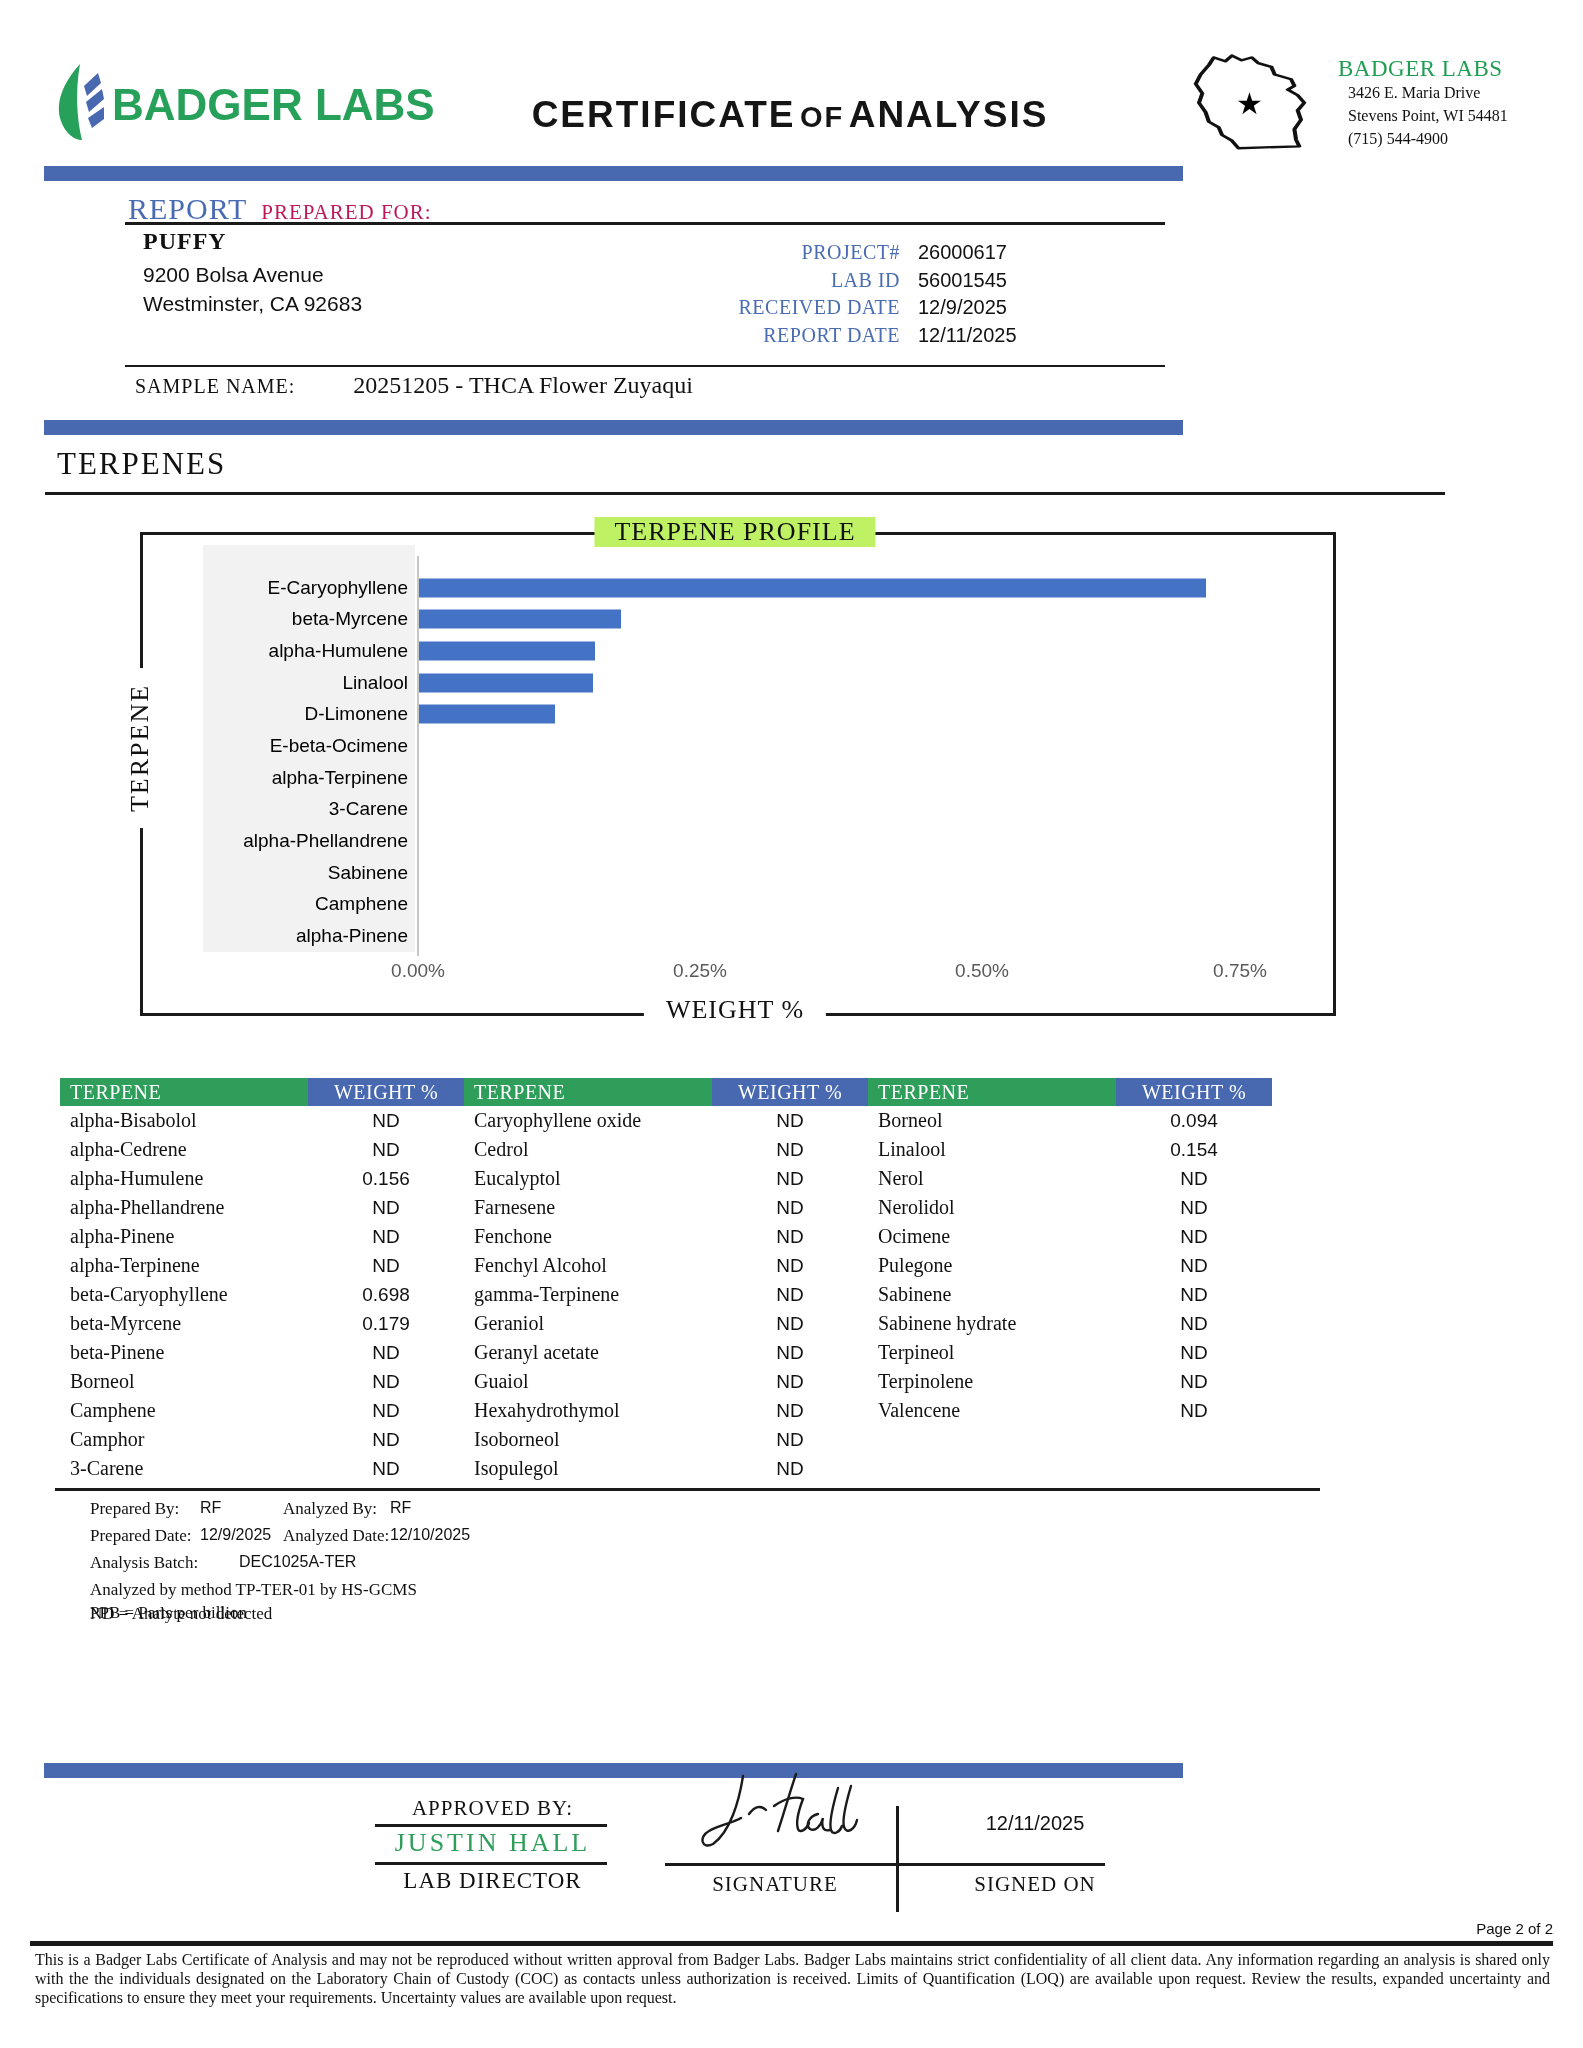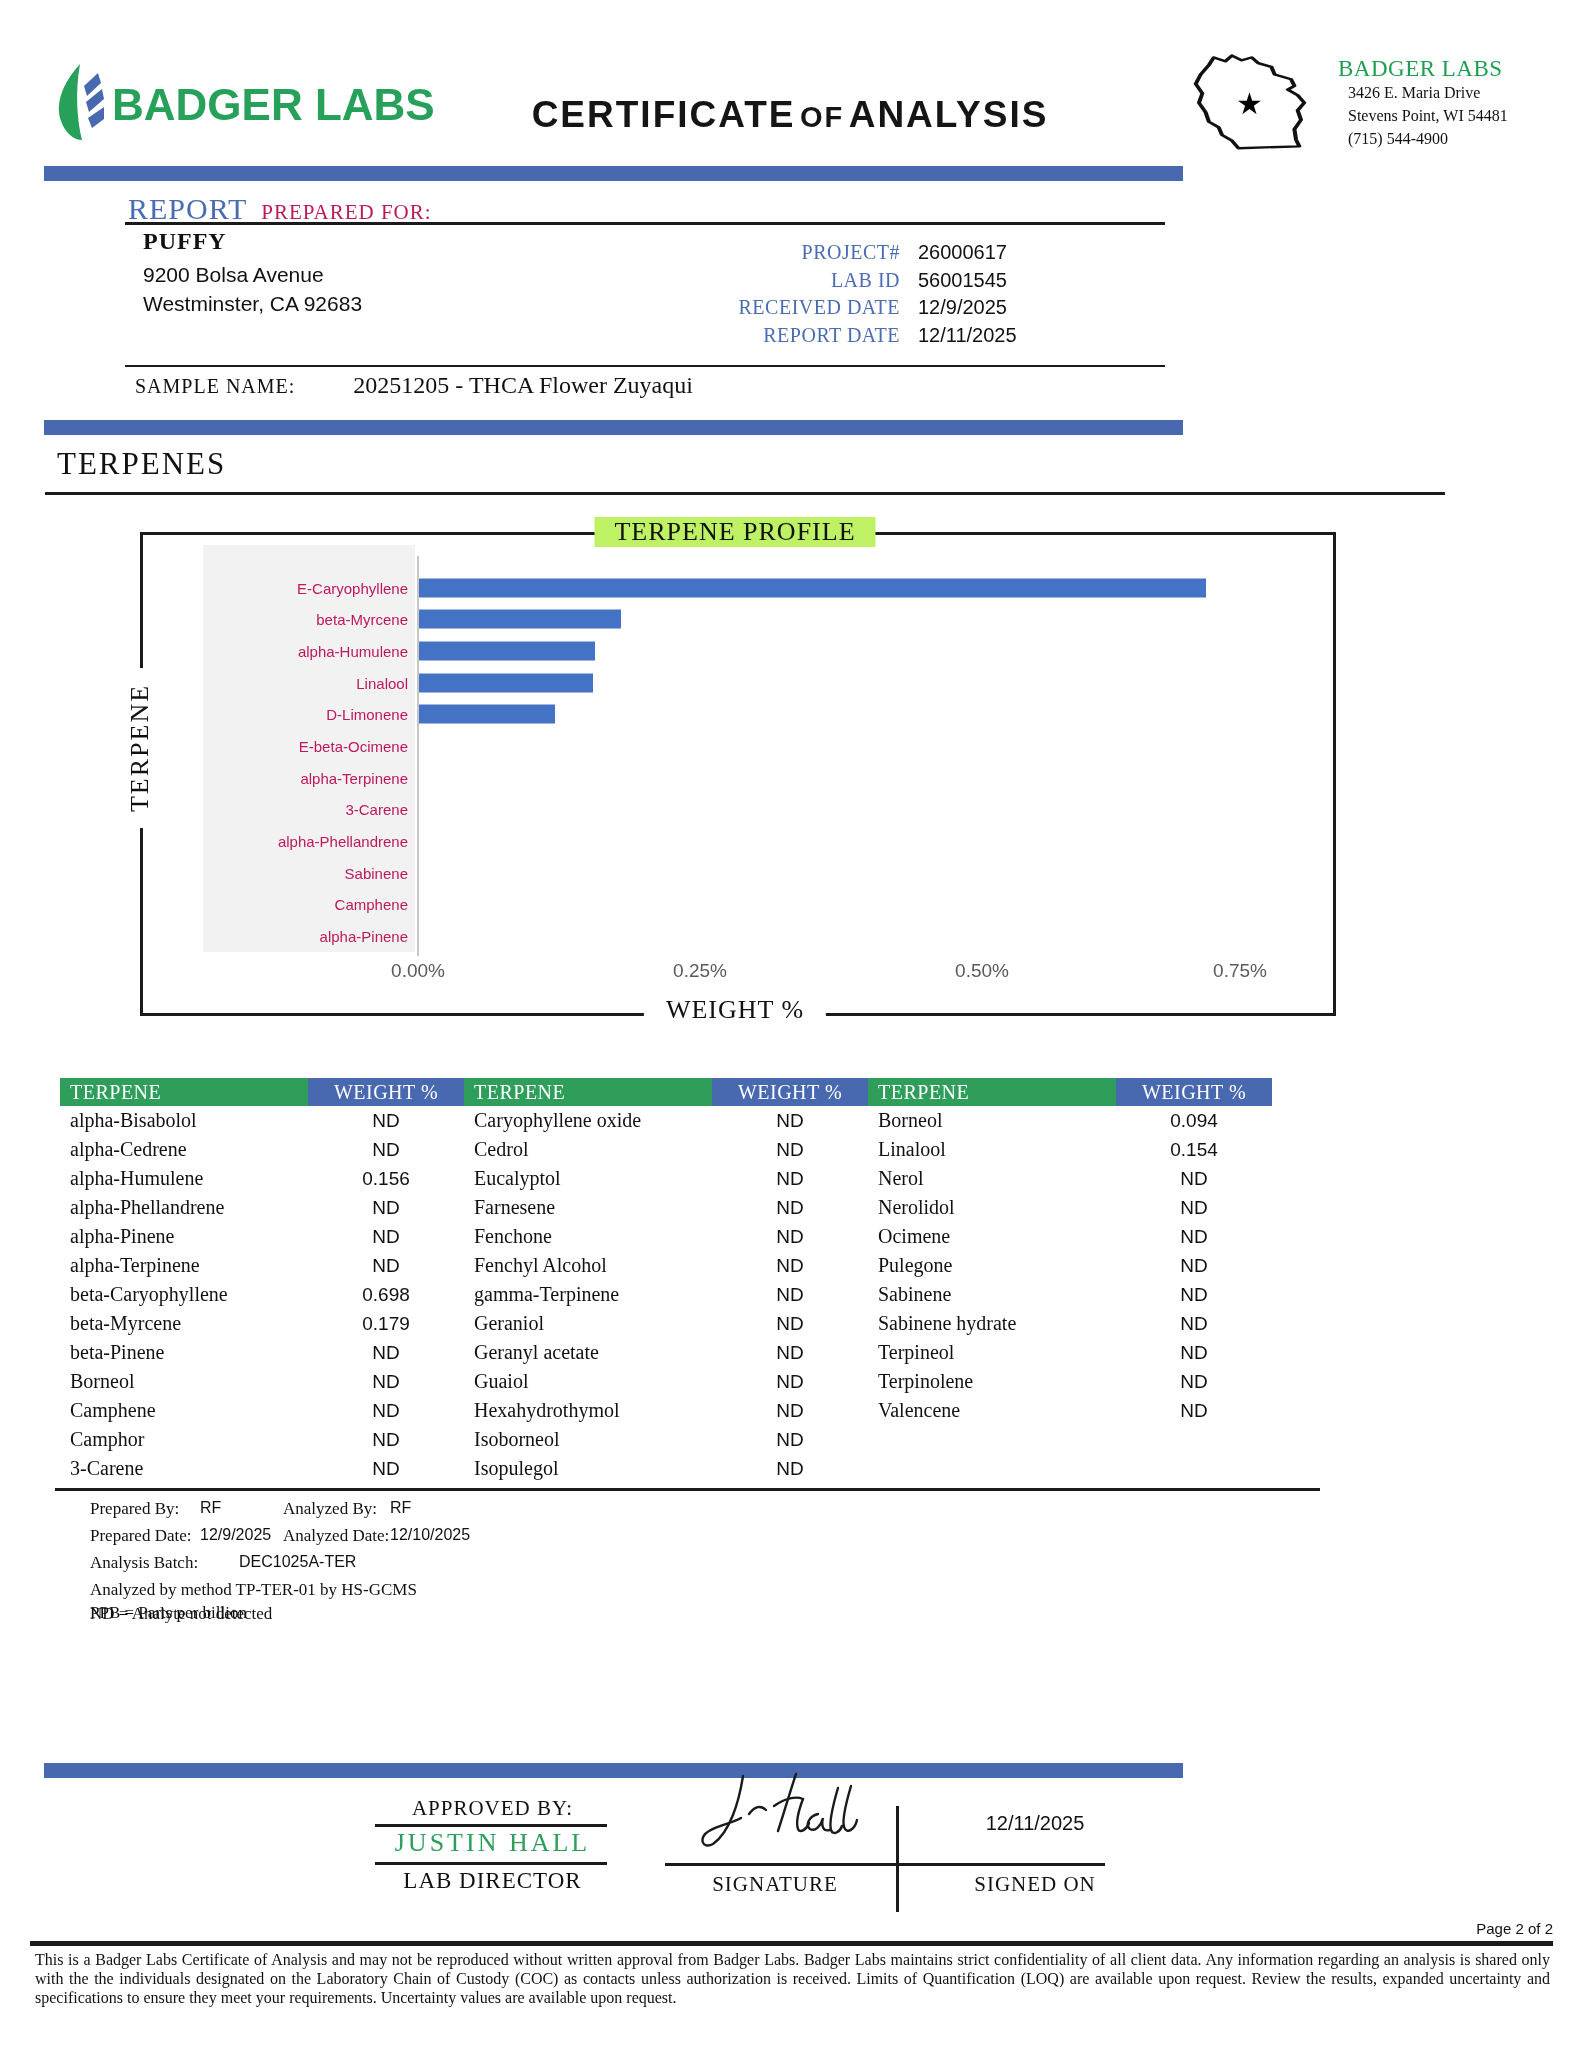--- a/index.html
+++ b/index.html
@@ -45,21 +45,21 @@
                padding:0 20px;font-size:26px;letter-spacing:1px;white-space:nowrap;}
   #chart-ylabel{left:140px;top:748px;transform:translate(-50%,-50%) rotate(-90deg);background:#fff;
                 padding:0 16px;font-size:26px;letter-spacing:2px;white-space:nowrap;}
   #chart-xlabel{left:735px;top:1010px;transform:translate(-50%,-50%);background:#fff;
                 padding:0 22px;font-size:26px;letter-spacing:1px;white-space:nowrap;}
   #chart-label-strip{left:203px;top:545px;width:212px;height:407px;background:#f2f2f2;}
   #chart-axis{left:417px;top:556px;width:2px;height:400px;background:#c6c6c6;}
   #chart-rows{left:150px;top:572px;width:1170px;height:380px;}
   .chart-row{position:relative;height:31.66px;}
   .chart-cat{position:absolute;left:0;top:50%;transform:translateY(-50%);width:258px;
-             text-align:right;font-family:"Liberation Sans",sans-serif;font-size:15px;color:#be185d;}
+             text-align:right;font-family:"Liberation Sans",sans-serif;font-size:19px;color:#000000;}
   .chart-bar{position:absolute;left:269px;top:50%;transform:translateY(-50%);height:19px;
              background:#4472c4;}
   #chart-ticks{left:0;top:960px;width:1583px;height:24px;}
   .chart-tick{position:absolute;transform:translateX(-50%);font-family:"Liberation Sans",sans-serif;
               font-size:19px;color:#5a5a5a;}
 
   
   #terp-table{left:60px;top:1078px;width:1212px;display:flex;}
   .pair{width:404px;}
   .pair-header{display:flex;height:28px;}

